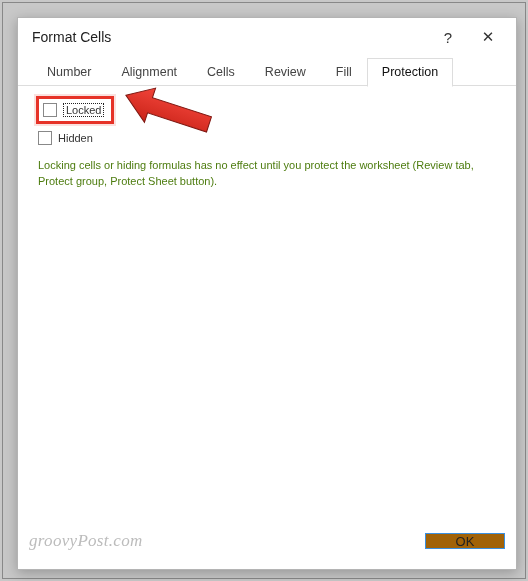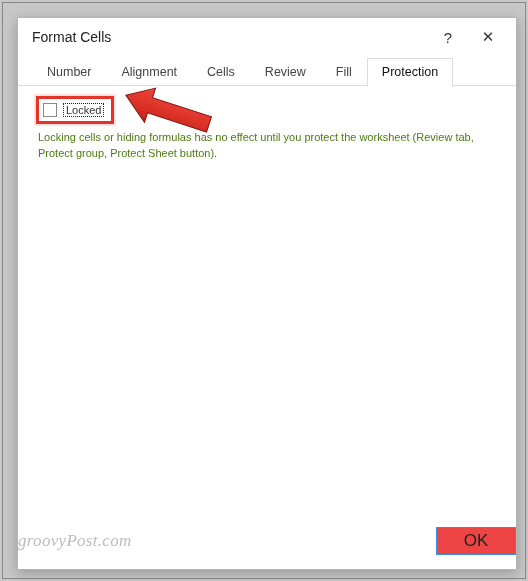--- a/index.html
+++ b/index.html
@@ -119,36 +119,36 @@
     top: -2px;
     width: 100px;
     height: 60px;
     z-index: 6;
     pointer-events: none;
   }
   .footer {
     height: 56px;
     display: flex;
     align-items: center;
-    padding: 0 0;
+    padding: 0 11px;
   }
   .watermark {
     font-family: Georgia, 'Times New Roman', serif;
     font-style: italic;
     color: #bcbcbc;
     font-size: 17px;
     letter-spacing: 0.3px;
   }
   .footer .spacer { flex: 1; }
   .btn {
     min-width: 80px;
-    height: 28px;
+    height: 16px;
     border: 1px solid #c9c9c9;
-    background: #ef4444;
-    font-size: 17px;
+    background: #a16207;
+    font-size: 13px;
     color: #222;
     display: inline-flex;
     align-items: center;
     justify-content: center;
     margin-left: 10px;
     cursor: pointer;
   }
   .btn.primary {
     border: 1px solid #3a8fe0;
   }
@@ -195,20 +195,24 @@
         </g>
       </svg>
 
       <div class="checkbox-row">
         <span class="locked-wrap">
           <span class="chk"></span>
           <span class="lbl-locked">Locked</span>
         </span>
       </div>
 
+      <div class="checkbox-row">
+        <span class="chk"></span>
+        <span>Hidden</span>
+      </div>
 
       <p class="info">Locking cells or hiding formulas has no effect until you protect the worksheet (Review tab, Protect group, Protect Sheet button).</p>
 
     </div>
 
     <div class="footer">
       <span class="watermark">groovyPost.com</span>
       <span class="spacer"></span>
       <div class="btn primary">
         <span>OK</span>

